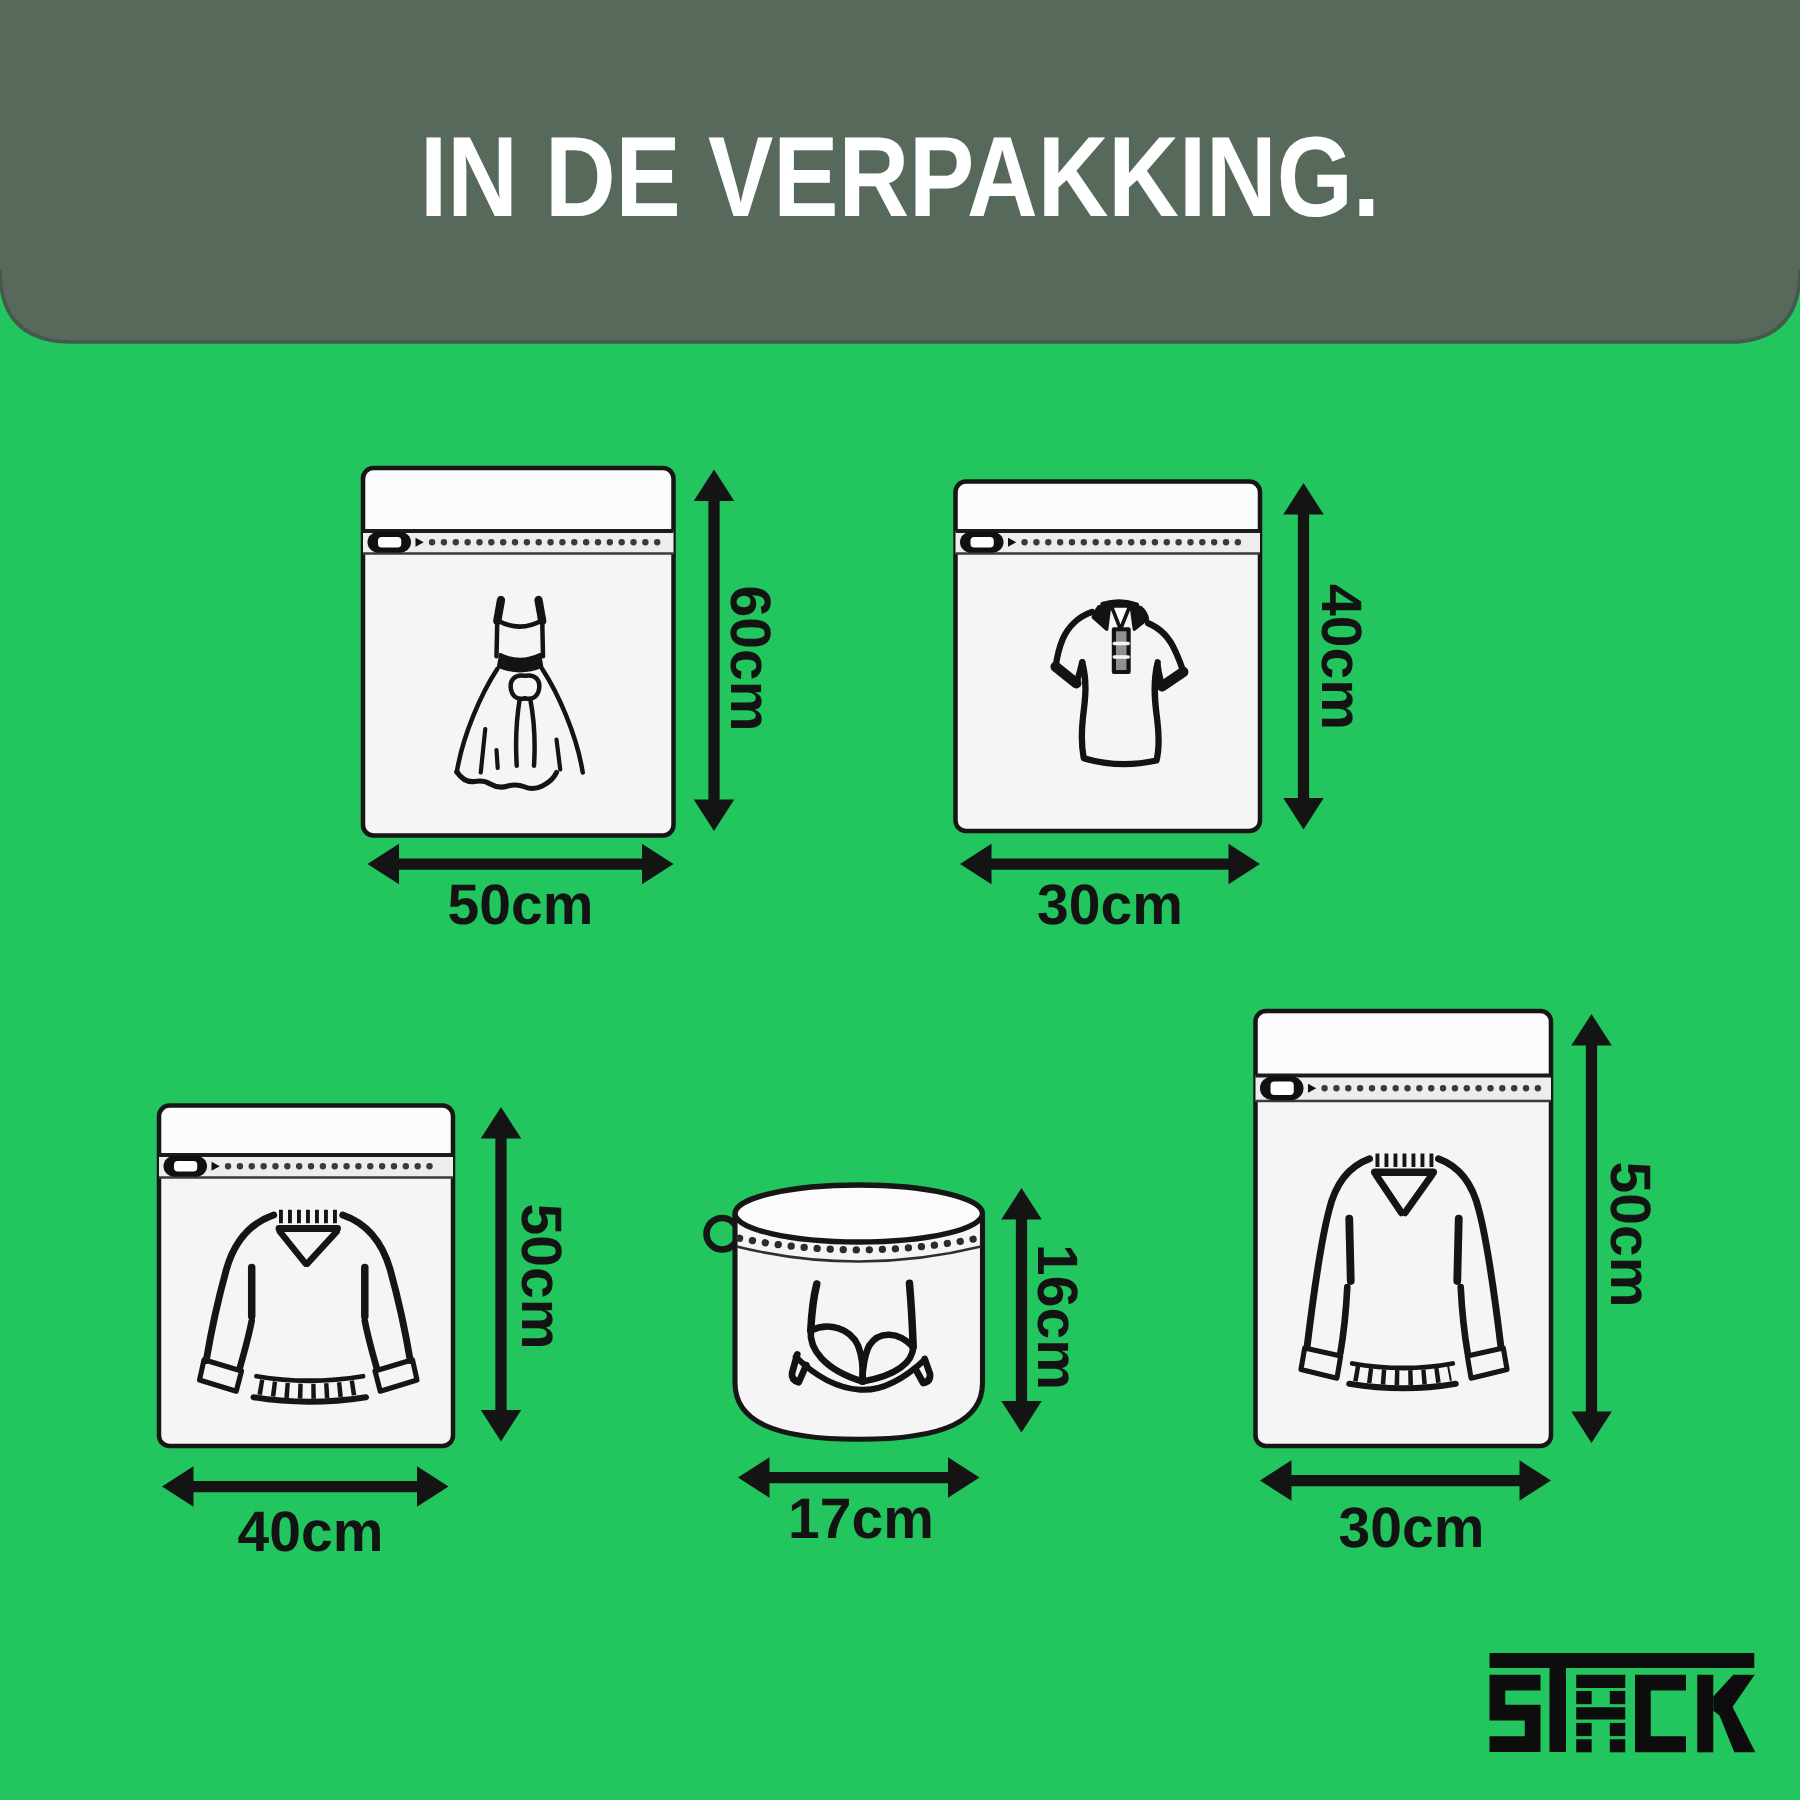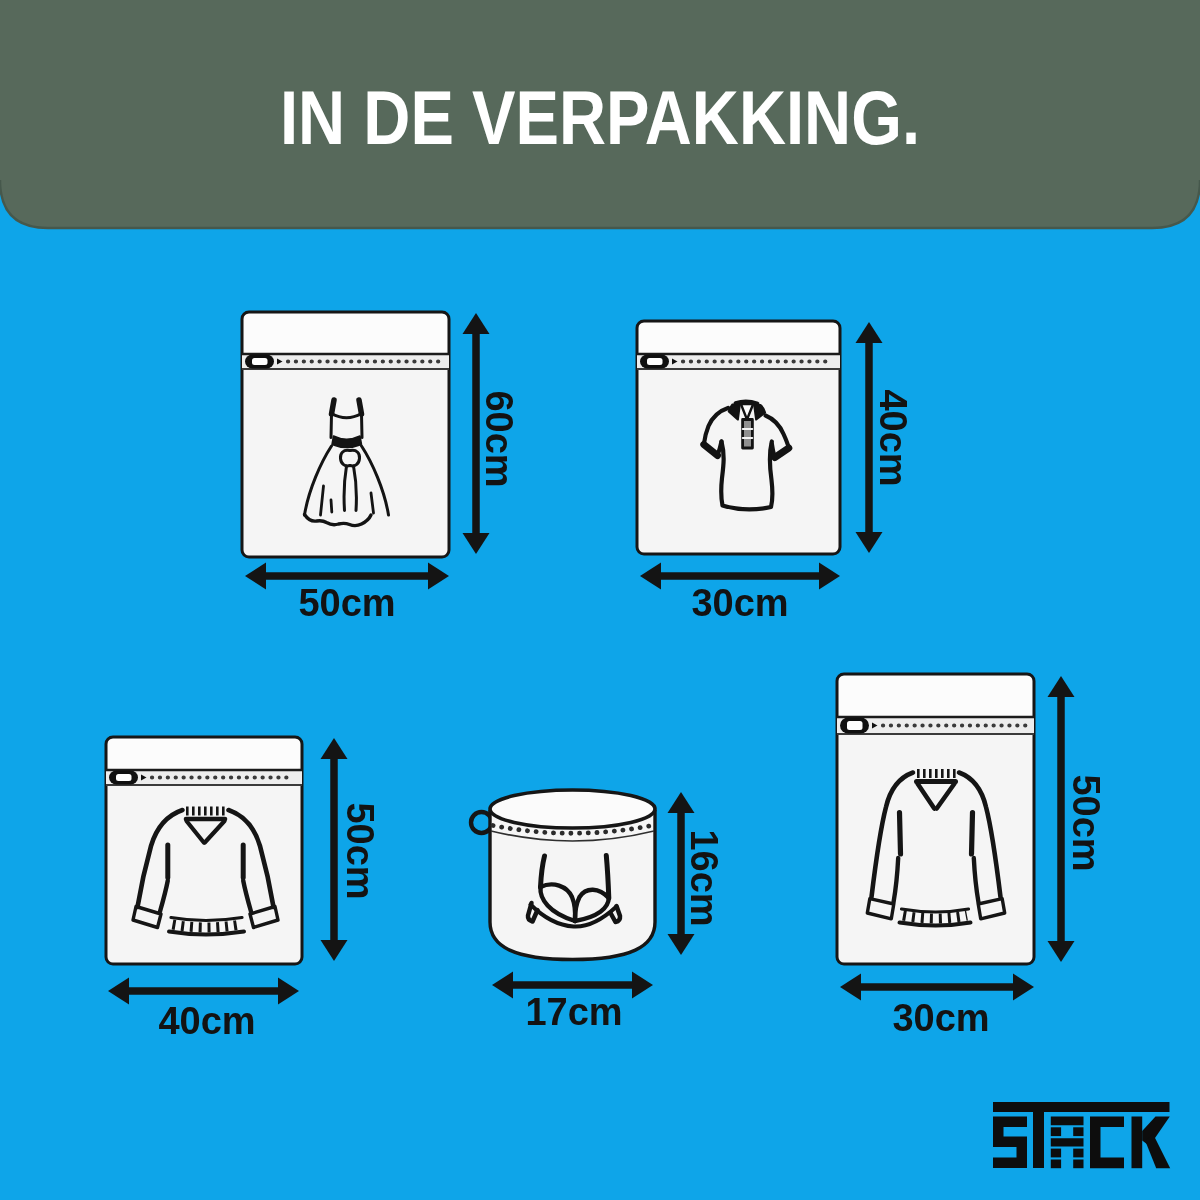--- a/index.html
+++ b/index.html
@@ -1,15 +1,15 @@
 <!DOCTYPE html>
 <html><head><meta charset="utf-8">
 <style>
 html,body{margin:0;padding:0;background:#ffffff;}
-#page{position:relative;width:1200px;height:1200px;background:#0ea5e9;overflow:hidden;
+#page{position:relative;width:1200px;height:1200px;background:#22c55e;overflow:hidden;
  font-family:"Liberation Sans", sans-serif;}
 svg{position:absolute;left:0;top:0;}
 </style></head><body>
 <div id="page">
 <svg width="1200" height="1200" viewBox="0 0 1200 1200">
 
 <path d="M0,0 H1200 V180 Q1200,228 1152,228 H48 Q0,228 0,180 Z" fill="#57695b"></path>
 <path d="M0,180 Q0,228 48,228 H1152 Q1200,228 1200,180" fill="none" stroke="#46584c" stroke-width="2.4"></path>
 
 <text x="600" y="144" text-anchor="middle" font-size="76" font-weight="bold" fill="#ffffff" textLength="640" lengthAdjust="spacingAndGlyphs">IN DE VERPAKKING.</text>

